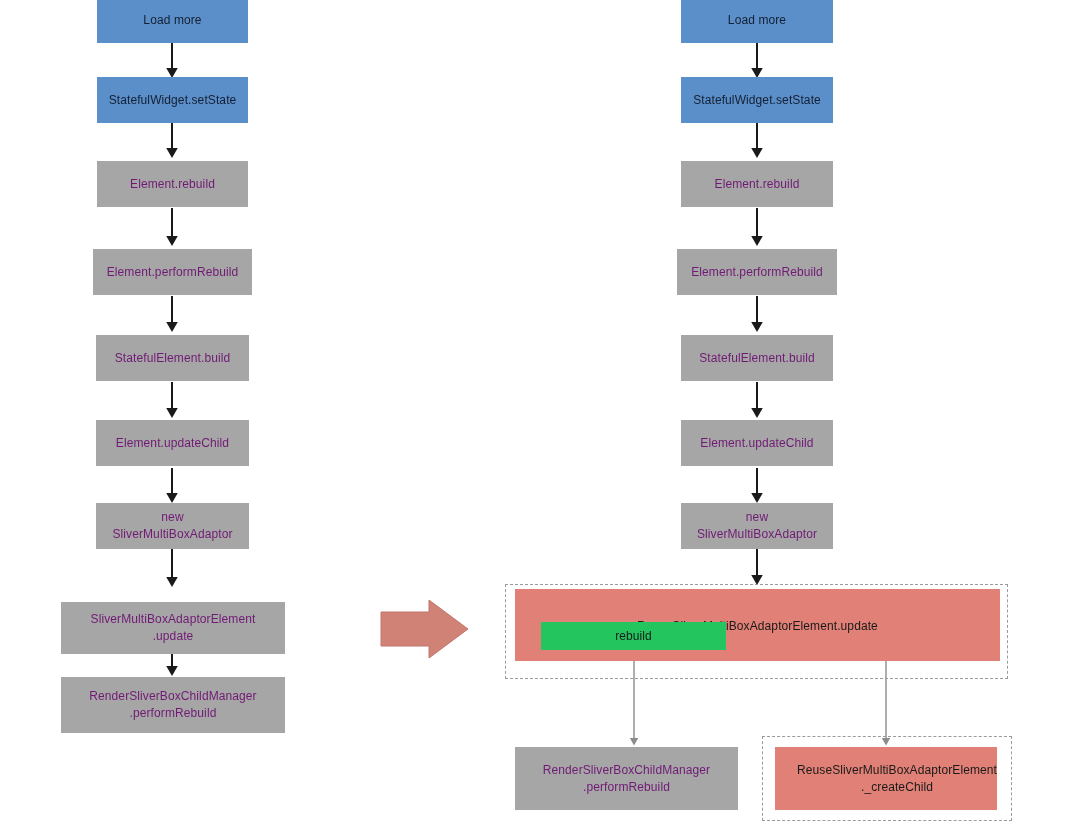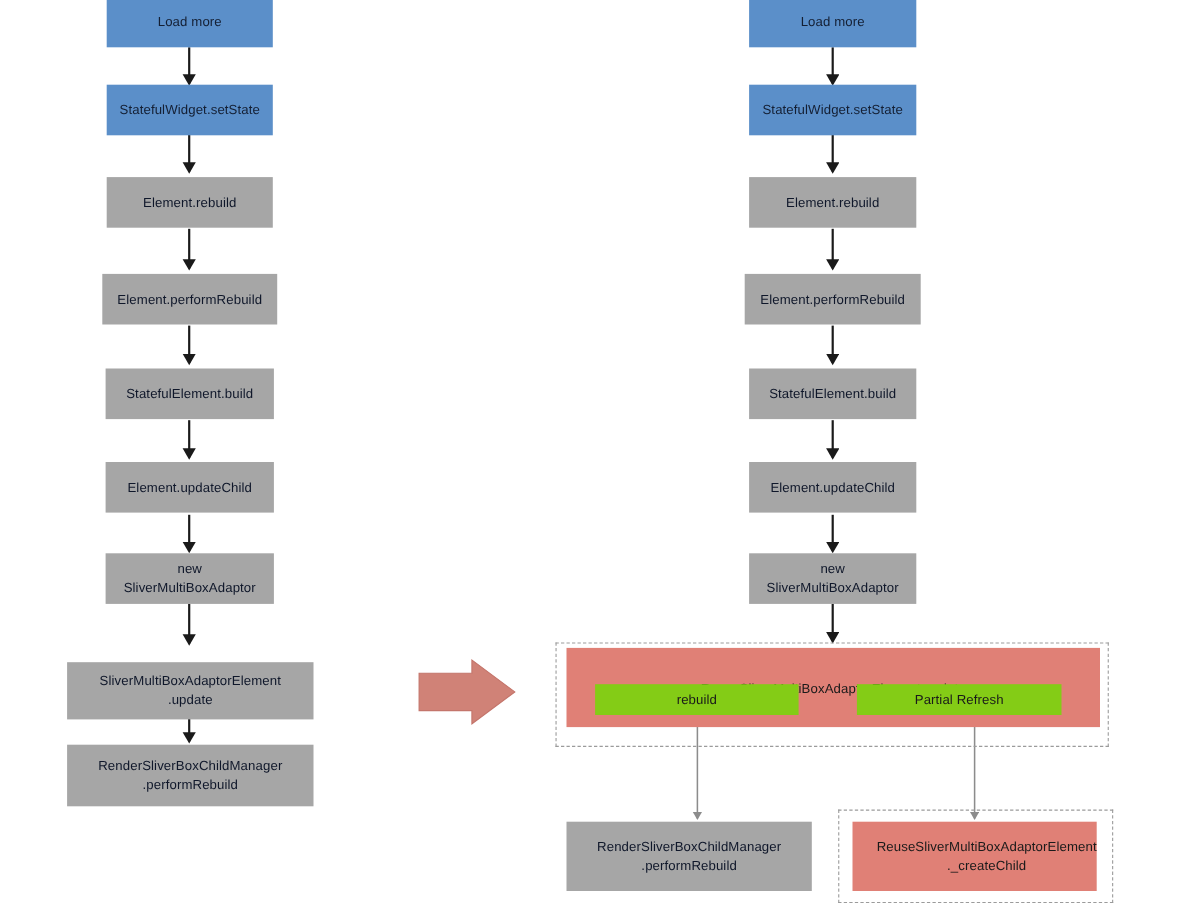--- a/index.html
+++ b/index.html
@@ -35,28 +35,28 @@
     letter-spacing: 0.1px;
     white-space: pre-line;
     padding: 2px 4px;
   }
   .node.blue {
     background: #5b8fc9;
     color: #141f33;
   }
   .node.gray {
     background: #a6a6a6;
-    color: #0f172a;
+    color: #701a75;
   }
   .node.red {
     background: #e08076;
     color: #1a1a1a;
   }
   .node.pink {
-    background: #84cc16;
+    background: #22c55e;
     color: #1a1a1a;
   }
   .group-label {
     position: absolute;
     box-sizing: border-box;
     display: flex;
     align-items: flex-start;
     justify-content: center;
     font-size: 12px;
     line-height: 17px;
@@ -160,21 +160,20 @@
   <div class="node gray" style="left:681px; top:503px; width:152px; height:46px;">new SliverMultiBoxAdaptor</div>
 
   <div class="dashed" style="left:505px; top:584px; width:503px; height:95px;"></div>
 
   <div class="node red" style="left:515px; top:589px; width:485px; height:72px; display:block;">
     <div class="group-label" style="position:static; width:100%; height:auto;">ReuseSliverMultiBoxAdaptorElement.update</div>
   </div>
 
   <div class="node pink" style="left:541px; top:622px; width:185px; height:28px;">rebuild</div>
 
-  <div class="node pink" style="left:779px; top:622px; width:186px; height:28px;">Partial Refresh</div>
 
   <div class="node gray" style="left:515px; top:747px; width:223px; height:63px;">RenderSliverBoxChildManager
 .performRebuild</div>
 
   <div class="dashed" style="left:762px; top:736px; width:250px; height:85px;"></div>
 
   <div class="node red" style="left:775px; top:747px; width:222px; height:63px;padding-left:26px;">ReuseSliverMultiBoxAdaptorElement
 ._createChild</div>
 
 </div>

